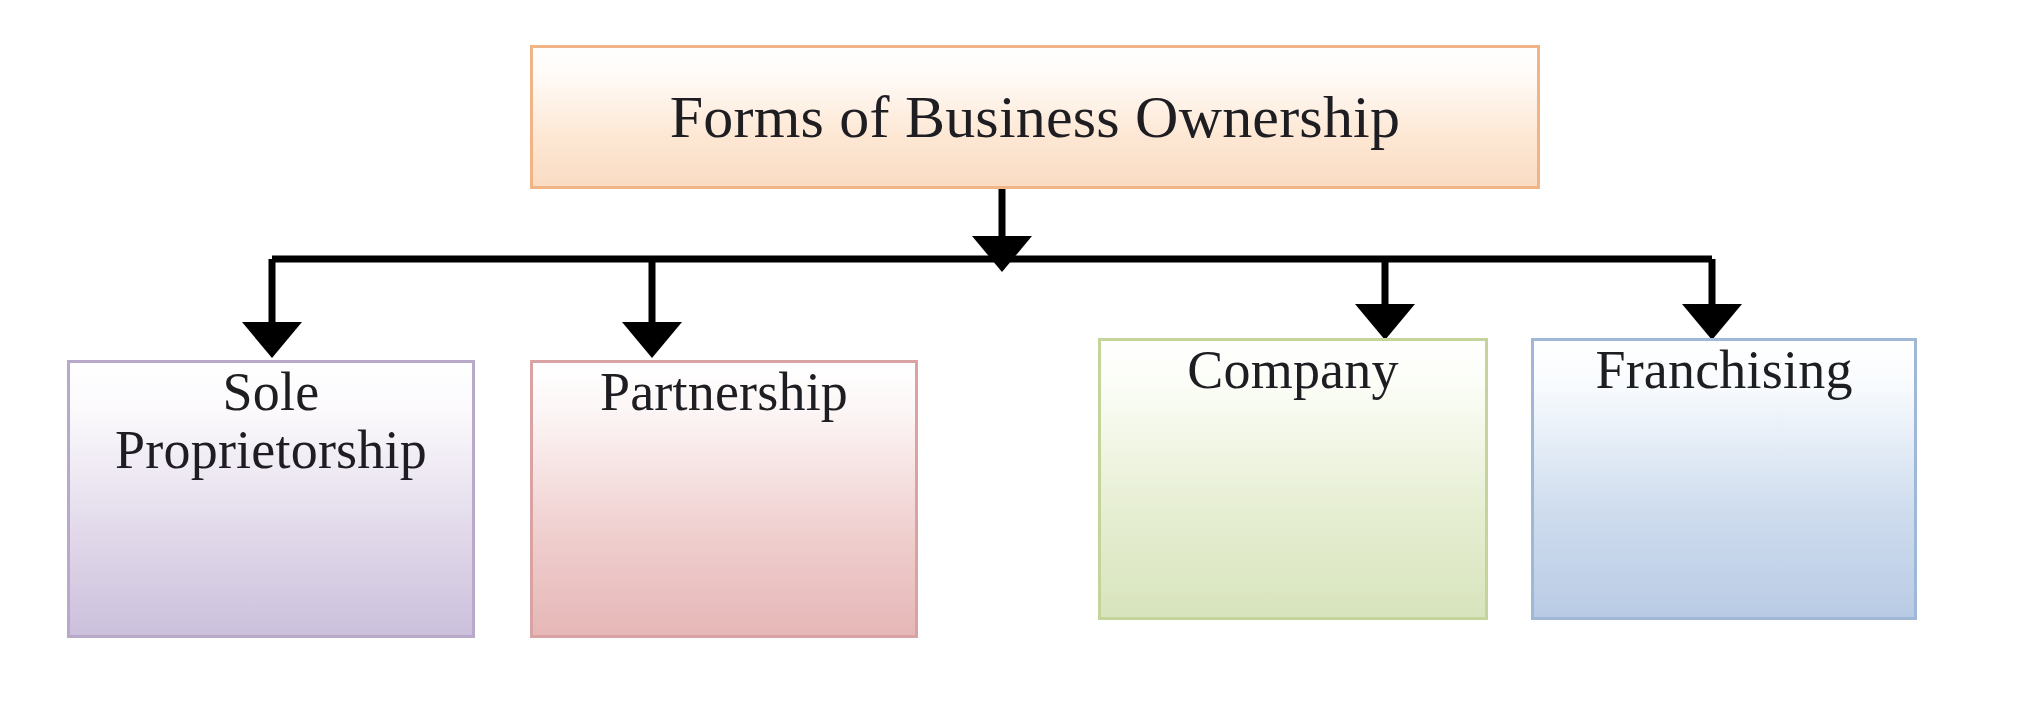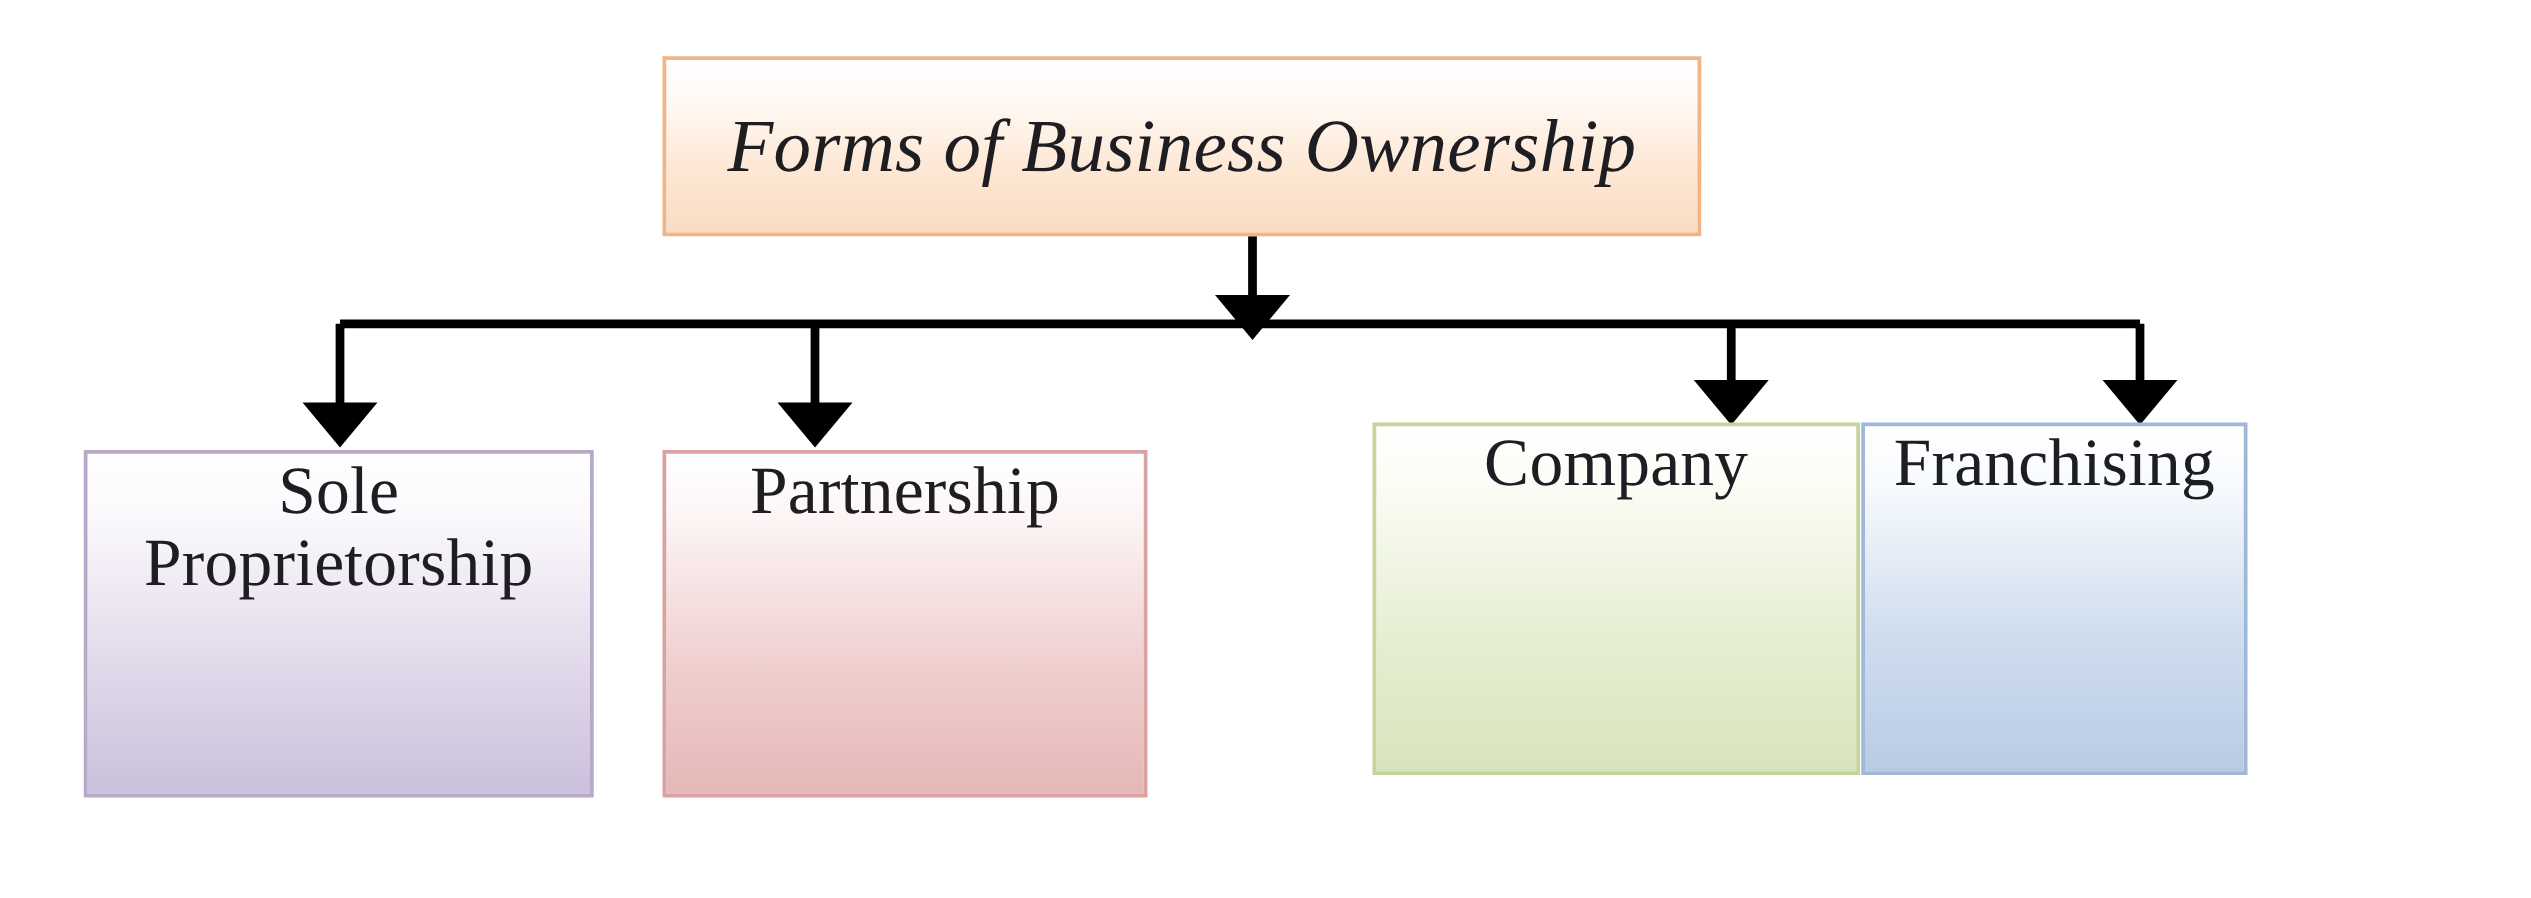--- a/index.html
+++ b/index.html
@@ -45,27 +45,26 @@
     right: -8px;
     bottom: -8px;
     z-index: -1;
     background: rgba(120,105,95,0.55);
   }
 
   
   .node-root {
     left: 530px;
     top: 45px;
-    width: 831px;
+    width: 1010px;
     height: 144px;
     align-items: center;
     border: 3px solid #f0b486;
     background: linear-gradient(to bottom, #ffffff 0%, #fffaf6 22%, #fde8d5 62%, #fadcc3 100%);
     font-size: 60px;
-    font-style: italic;
   }
   .node-root::after {
     background: rgba(196,150,114,0.85);
     left: 6px; top: 6px; right: -6px; bottom: -6px;
   }
 
   
   .node-leaf {
     align-items: flex-start;
     font-size: 54px;
@@ -87,21 +86,21 @@
   .node-partnership::after { background: rgba(198,150,150,0.8); }
 
   .node-company {
     left: 1098px; top: 338px; width: 390px; height: 282px;
     border: 3px solid #c4d49a;
     background: linear-gradient(to bottom, #ffffff 0%, #fbfdf6 16%, #e6eed2 62%, #d8e4bd 100%);
   }
   .node-company::after { background: rgba(176,186,142,0.8); }
 
   .node-franchising {
-    left: 1489px; top: 338px; width: 309px; height: 282px;
+    left: 1531px; top: 338px; width: 386px; height: 282px;
     border: 3px solid #9fb8d8;
     background: linear-gradient(to bottom, #ffffff 0%, #f8fbfe 16%, #cedcee 62%, #b9cbe4 100%);
   }
   .node-franchising::after { background: rgba(140,160,190,0.85); }
 
   
   .connectors {
     position: absolute;
     left: 0; top: 0;
     width: 2025px;

